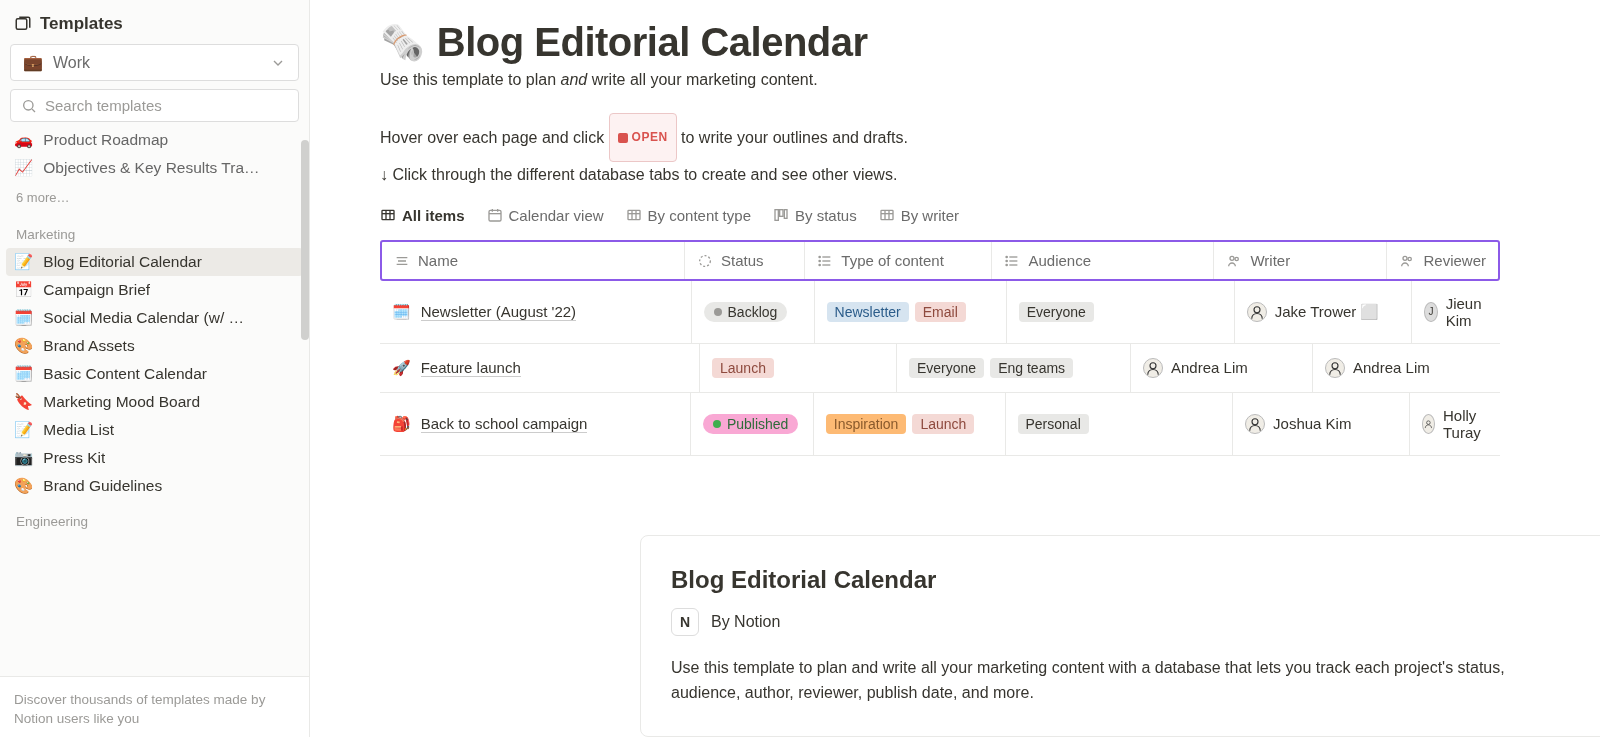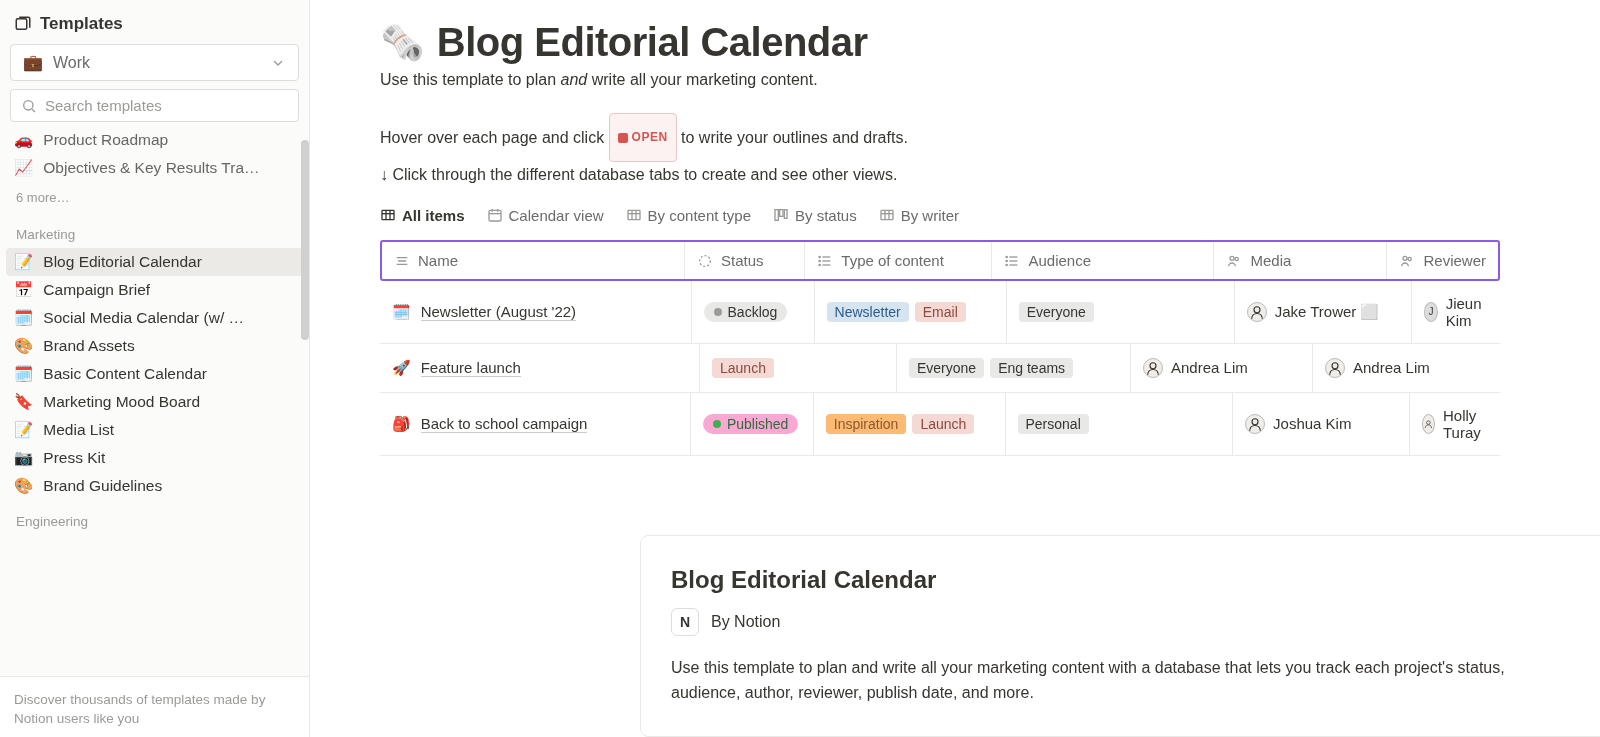--- a/index.html
+++ b/index.html
@@ -310,21 +310,21 @@
           <span>Audience</span>
         </div>
         <div class="th-cell c-writer">
           <span class="muted-icon">
               <svg width="16" height="16" viewBox="0 0 24 24" stroke="#9b9a97" stroke-width="2" fill="none">
                 <circle cx="9" cy="8" r="3"></circle>
                 <circle cx="16" cy="9" r="2.5"></circle>
                 <path d="M4 20c0-3 2.5-5 5-5s5 2 5 5"></path>
               </svg>
             </span>
-          <span>Media</span>
+          <span>Writer</span>
         </div>
         <div class="th-cell c-rev">
           <span class="muted-icon">
               <svg width="16" height="16" viewBox="0 0 24 24" stroke="#9b9a97" stroke-width="2" fill="none">
                 <circle cx="9" cy="8" r="3"></circle>
                 <circle cx="16" cy="9" r="2.5"></circle>
                 <path d="M4 20c0-3 2.5-5 5-5s5 2 5 5"></path>
               </svg>
             </span>
           <span>Reviewer</span>

